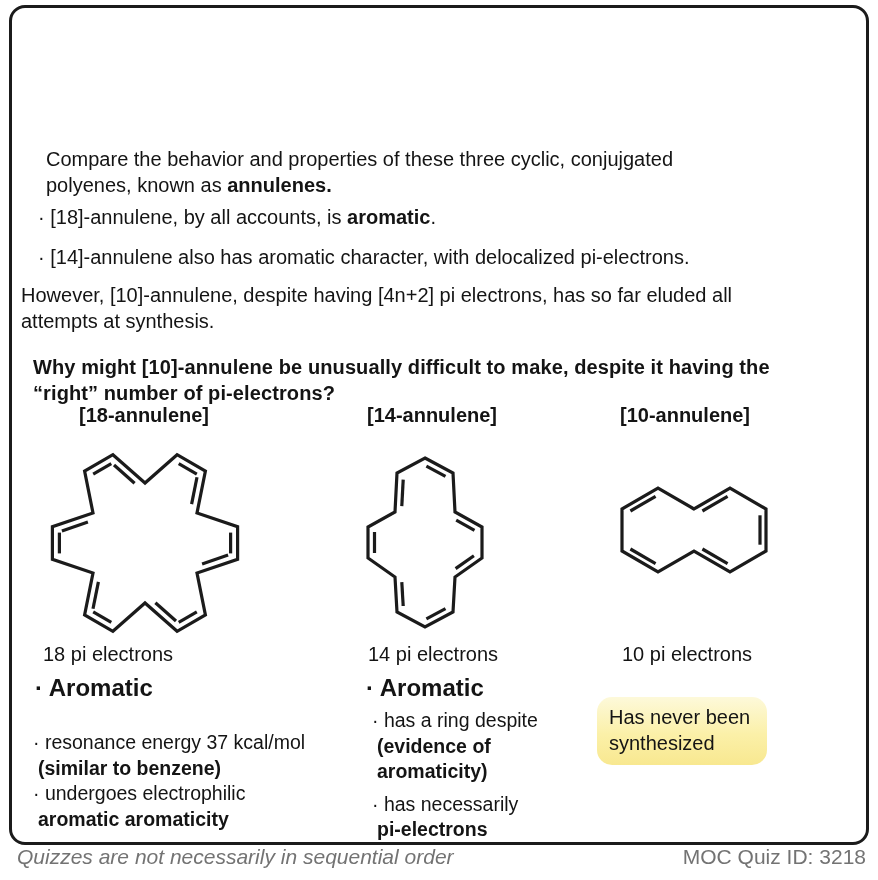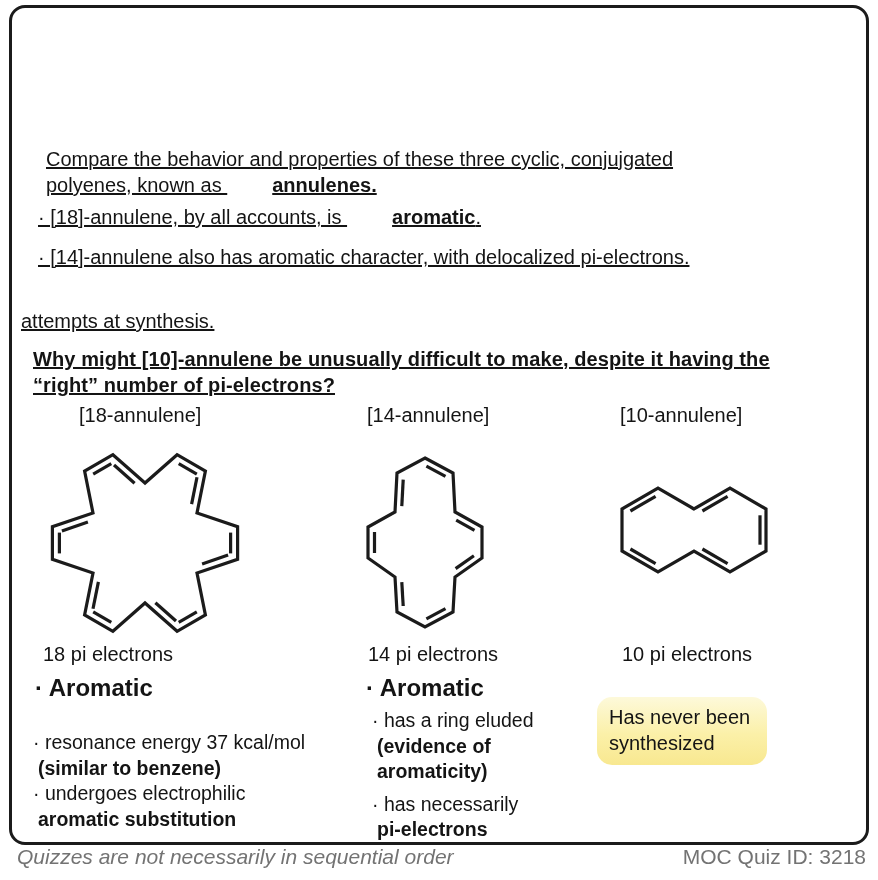--- a/index.html
+++ b/index.html
@@ -1,28 +1,28 @@
 <!DOCTYPE html>
 <html><head>
 <meta charset="utf-8">
 <style>
   html,body{margin:0;padding:0;background:#fff;}
   .page{position:relative;width:878px;height:880px;background:#fff;overflow:hidden;
         font-family:"Liberation Sans", sans-serif;color:#141414;}
   .frame{position:absolute;left:9px;top:5px;width:854px;height:834px;
          border:3px solid #1b1b1b;border-radius:16px;background:#fff;}
   .abs{position:absolute;}
-  .t{font-size:20px;line-height:26px;white-space:nowrap;text-decoration:underline;}
-  .bold{font-weight:bold;margin-left:45px;}
+  .t{font-size:20px;line-height:26px;white-space:nowrap;}
+  .bold{font-weight:bold;}
   .intro{left:46px;top:146px;}
   .bullet1{left:38px;top:204px;}
   .bullet2{left:38px;top:244px;}
   .however{left:21px;top:282px;}
-  .question{left:33px;top:346px;font-weight:bold;letter-spacing:0.1px;}
-  .struct-label{top:404px;font-size:20px;}
+  .question{left:33px;top:354px;font-weight:bold;letter-spacing:0.1px;}
+  .struct-label{top:404px;font-size:20px;font-weight:bold;}
   .pi-label{top:643px;font-size:20px;}
   .aromatic{top:674px;font-size:24px;font-weight:bold;}
   .notes{font-size:19.5px;line-height:25.5px;}
   .notes .cont{padding-left:5px;font-weight:bold;}
   .notes .gap{margin-top:7px;}
   .hl-box{left:597px;top:697px;width:158px;padding:7px 0 9px 12px;border-radius:15px;
           background:linear-gradient(180deg,#fdf9da 0%,#fbf0a8 55%,#f8e890 100%);
           font-size:20px;line-height:26px;}
   .footer{top:845px;font-size:21px;color:#737373;}
   .footer-left{left:17px;font-style:italic;}
@@ -42,21 +42,21 @@
 
   <div class="abs t bullet1">
     <span>· [18]-annulene, by all accounts, is </span><span class="bold">aromatic</span><span>.</span>
   </div>
 
   <div class="abs t bullet2">
     <span>· [14]-annulene also has aromatic character, with delocalized pi-electrons.</span>
   </div>
 
   <div class="abs t however">
-    <br>
+    <span>However, [10]-annulene, despite having [4n+2] pi electrons, has so far eluded all</span><br>
     <span>attempts at synthesis.</span>
   </div>
 
   <div class="abs t question">
     <span>Why might [10]-annulene be unusually difficult to make, despite it having the</span><br>
     <span>“right” number of pi-electrons?</span>
   </div>
 
   <div class="abs struct-label" style="left:79px;">[18-annulene]</div>
   <div class="abs struct-label" style="left:367px;">[14-annulene]</div>
@@ -100,25 +100,25 @@
   <div class="abs pi-label" style="left:368px;">14 pi electrons</div>
   <div class="abs pi-label" style="left:622px;">10 pi electrons</div>
 
   <div class="abs aromatic" style="left:35px;">· Aromatic</div>
   <div class="abs aromatic" style="left:366px;">· Aromatic</div>
 
   <div class="abs notes" style="left:33px;top:708px;width:310px;margin-top:22px;">
     <div>· resonance energy 37 kcal/mol</div>
     <div class="cont">(similar to benzene)</div>
     <div>· undergoes electrophilic</div>
-    <div class="cont">aromatic substitution</div>
+    <div class="cont">aromatic aromaticity</div>
   </div>
 
   <div class="abs notes" style="left:372px;top:708px;width:240px;">
-    <div>· has a ring eluded</div>
+    <div>· has a ring despite</div>
     <div class="cont">(evidence of</div>
     <div class="cont">aromaticity)</div>
     <div class="gap">· has necessarily</div>
     <div class="cont">pi-electrons</div>
   </div>
 
   <div class="abs hl-box">
     <span>Has never been</span><br>
     <span>synthesized</span>
   </div>

